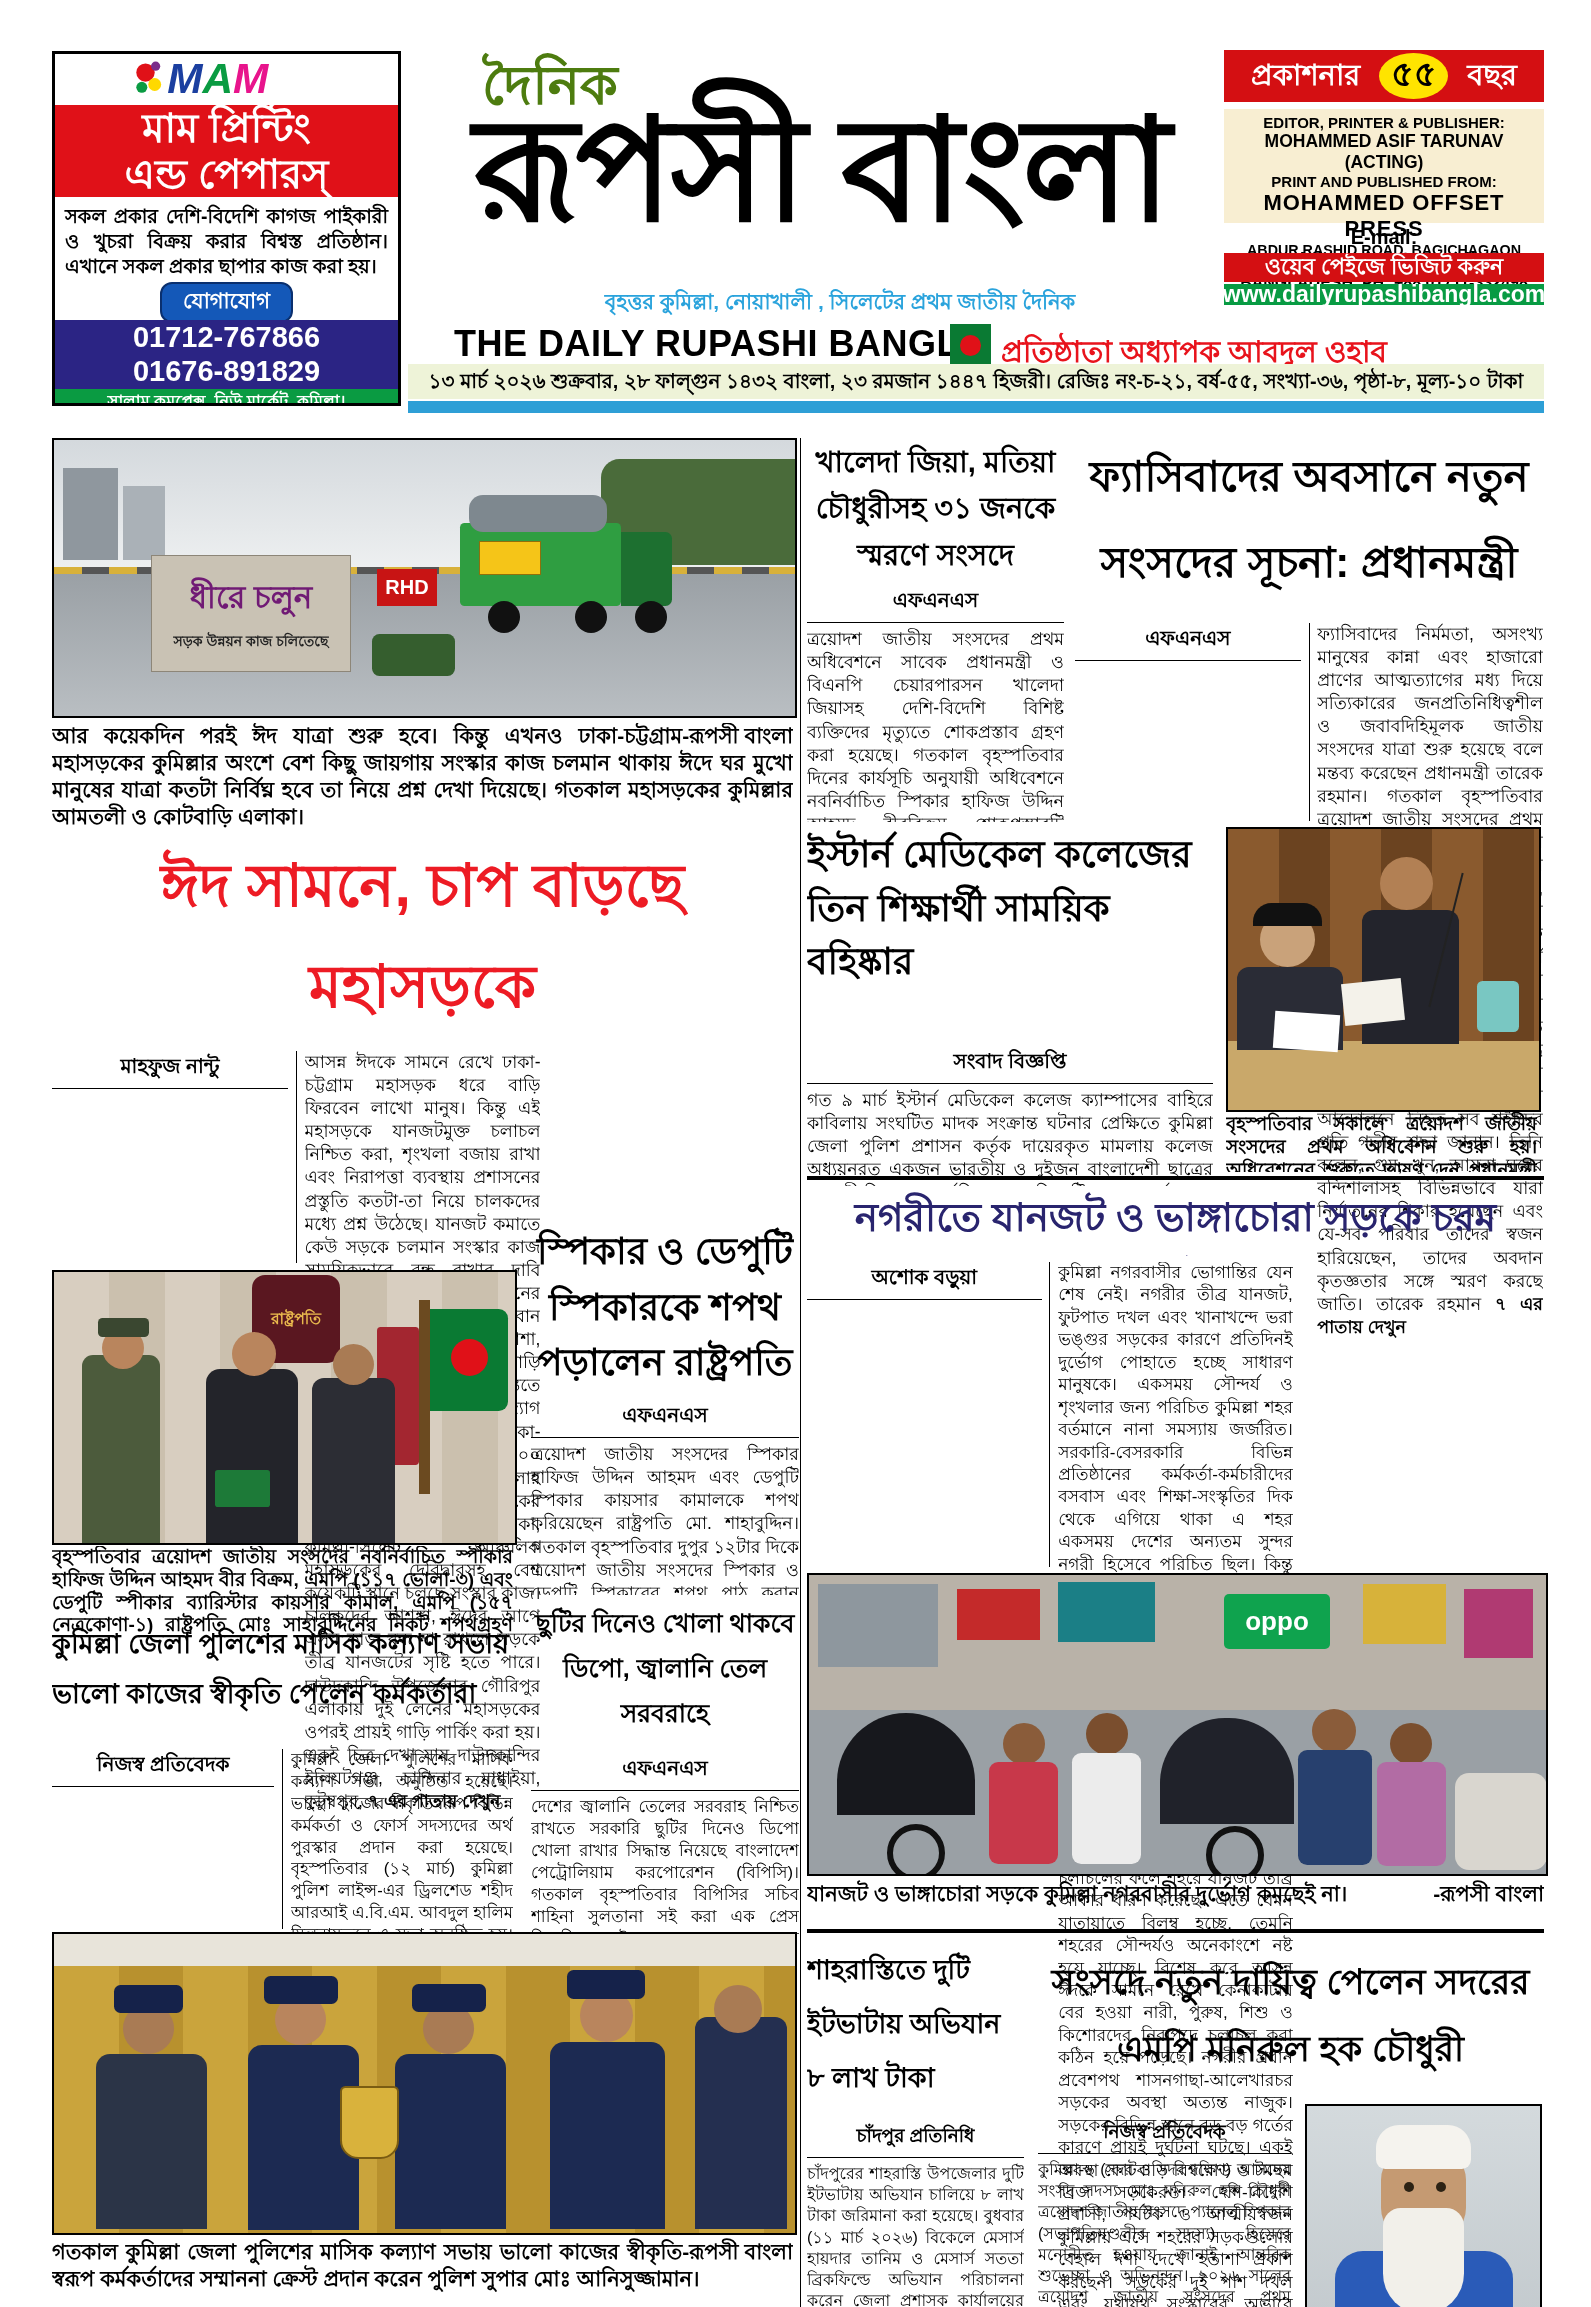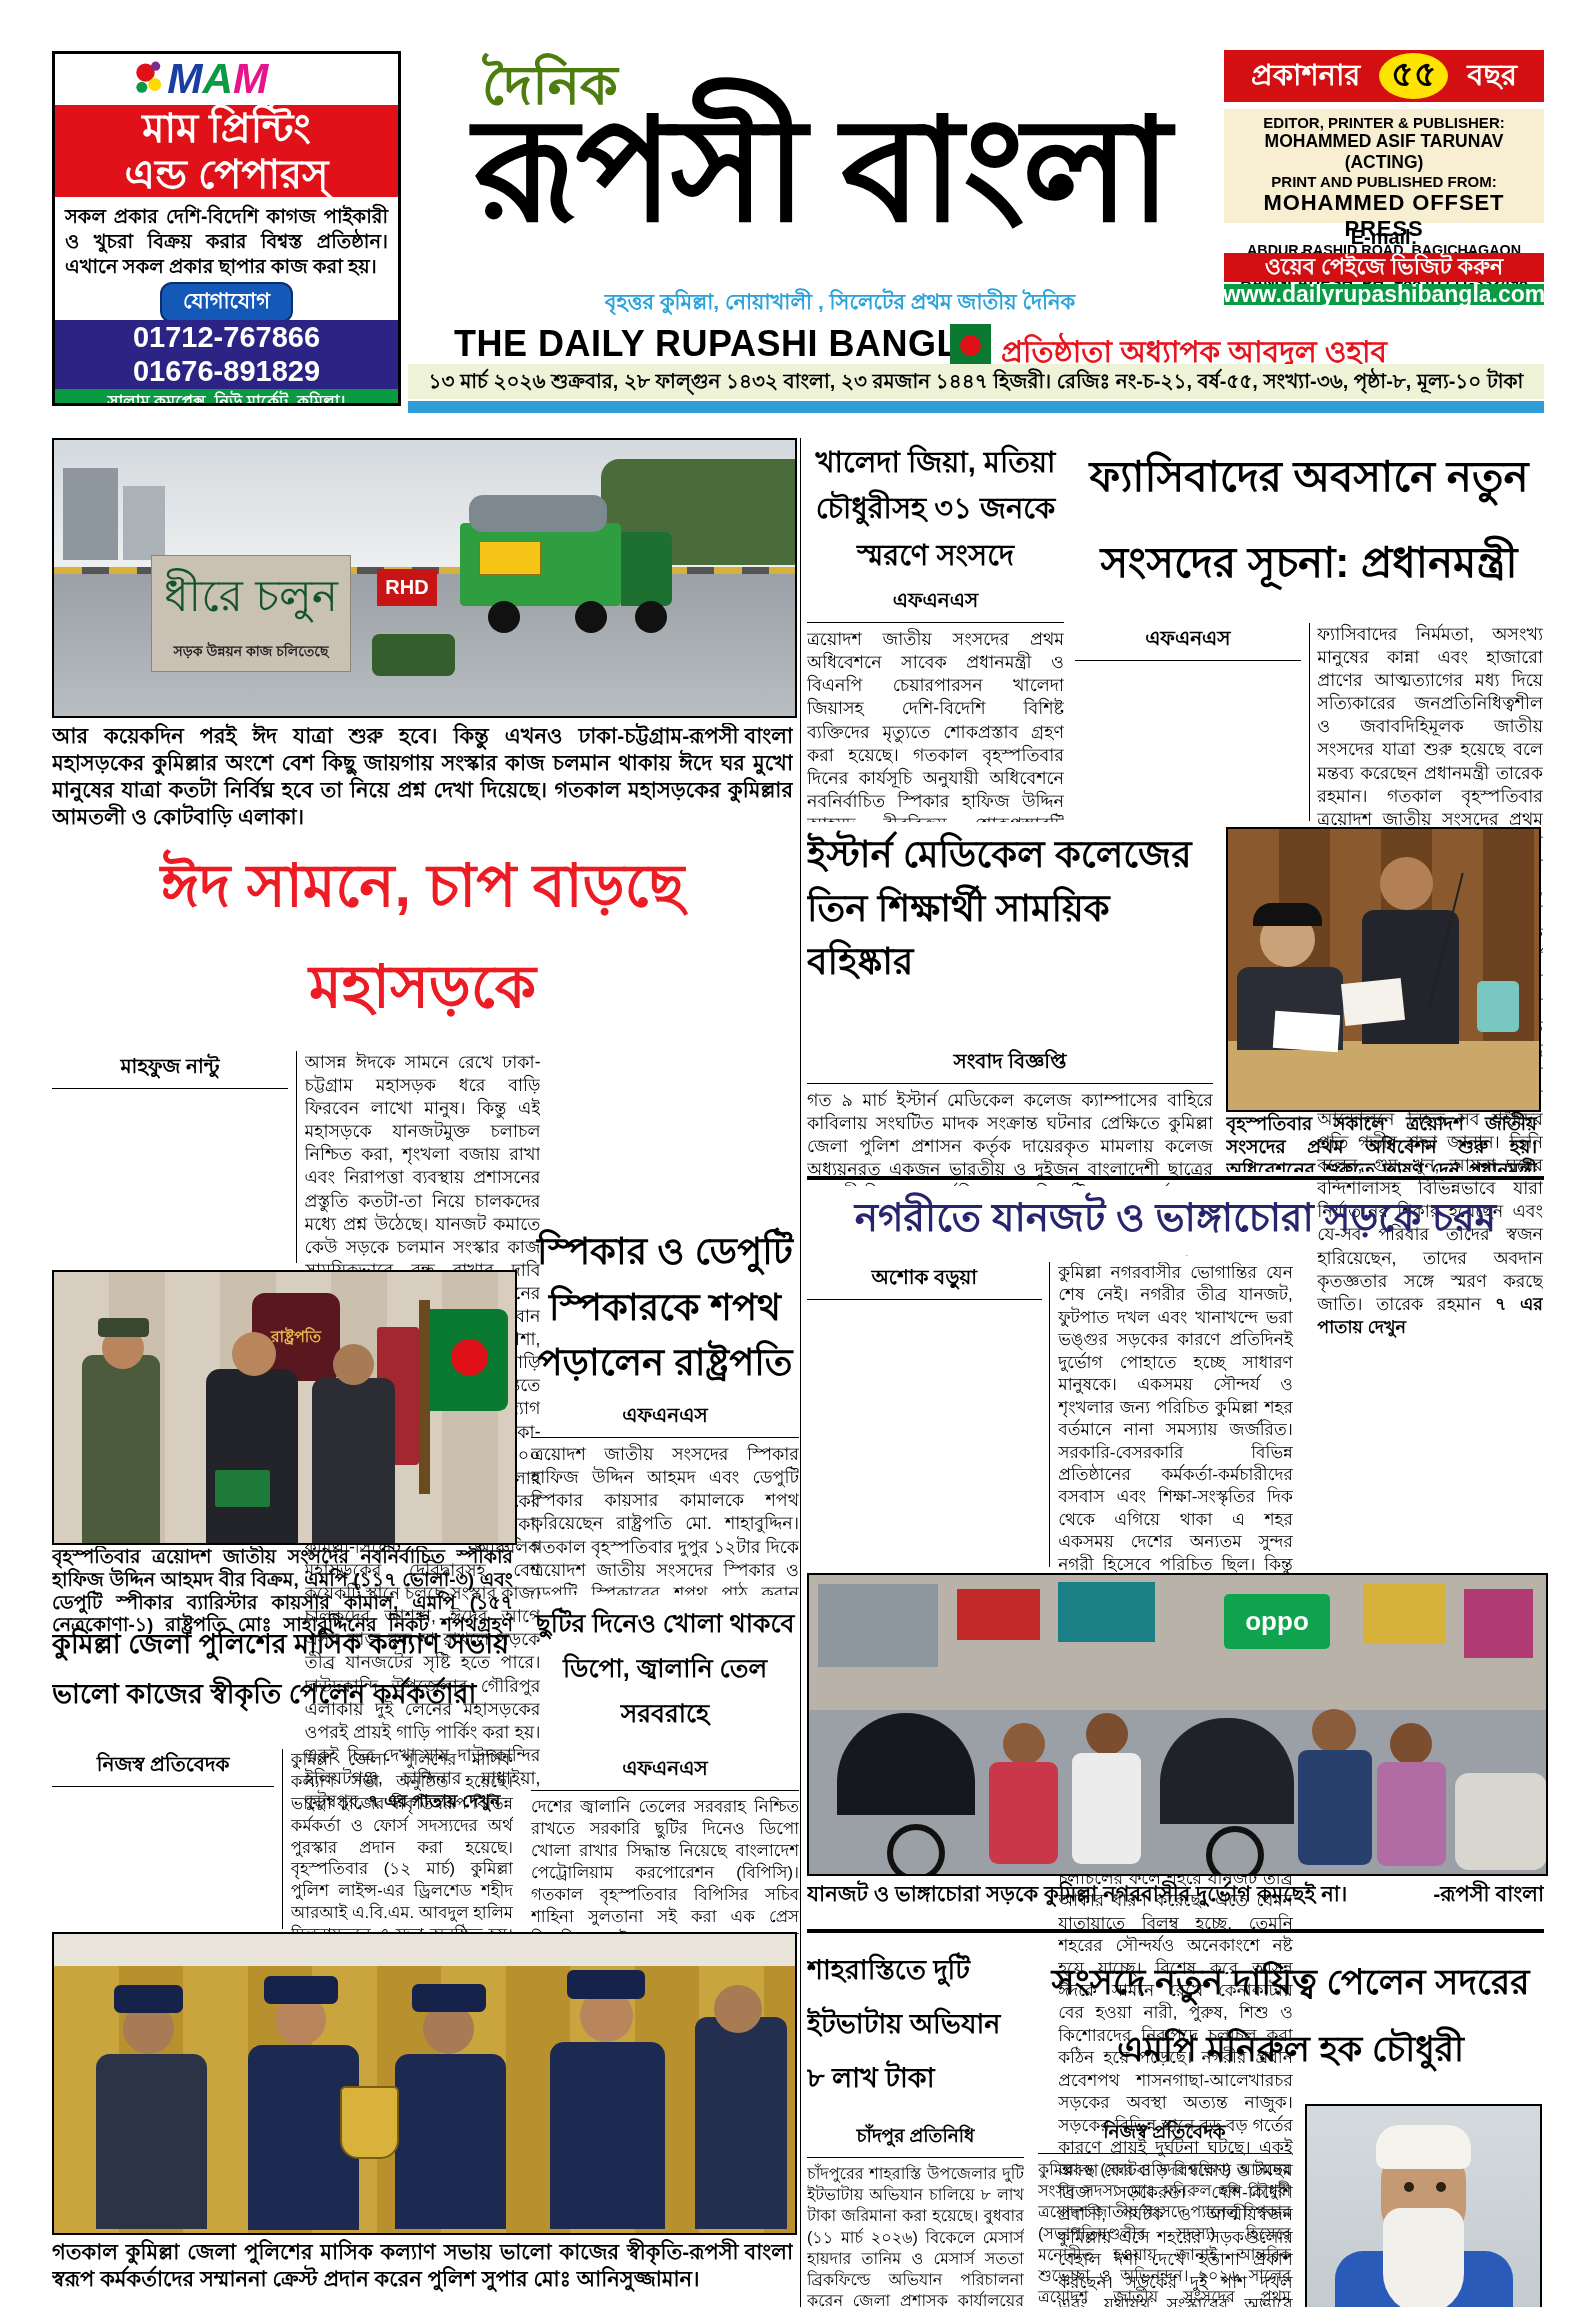--- a/index.html
+++ b/index.html
@@ -91,21 +91,21 @@
 <div class="rule" style="left:800px;top:438px;width:1.4px;height:1887px;"></div>
 
 <div class="photo" style="left:52px;top:438px;width:741px;height:276px;">
   <div class="shape" style="left:0;top:0;width:100%;height:48%;background:linear-gradient(#d4d9dd,#eef0f1);"></div>
   <div class="shape" style="left:9.2px;top:28px;width:55px;height:92px;background:#8f979e;"></div>
   <div class="shape" style="left:69px;top:46px;width:42px;height:74px;background:#aab1b7;"></div>
   <div class="shape" style="right:0;top:18.5px;width:194px;height:106px;background:#4a6b3a;border-radius:18.5px 0 0 28px;"></div>
   <div class="shape" style="left:0;top:48%;width:100%;height:52%;background:linear-gradient(#9aa0a5,#b9bec2);"></div>
   <div class="shape" style="left:0;top:46%;width:100%;height:7.4px;background:repeating-linear-gradient(90deg,#d8b13a 0 28px,#555 28px 55px);"></div>
   <div class="shape" style="left:97px;top:115px;width:198px;height:115px;background:#c9c2b4;border:1.8px solid #8d8678;display:flex;flex-direction:column;align-items:center;justify-content:center;">
-    <div style="font-size:44px;font-weight:400;color:#14532d;">ধীরে চলুন</div>
+    <div style="font-size:31px;font-weight:700;color:#701a75;">ধীরে চলুন</div>
     <div style="font-size:14px;font-weight:700;color:#222;margin-top:4.6px;">সড়ক উন্নয়ন কাজ চলিতেছে</div>
   </div>
   <div class="shape" style="left:323px;top:129px;width:60px;height:37px;background:#c81414;color:#fff;font-size:20px;font-weight:900;display:flex;align-items:center;justify-content:center;">RHD</div>
   <div class="shape" style="left:406px;top:55px;width:217px;height:134px;">
     <div class="shape" style="left:0;top:28px;width:161px;height:83px;background:#2f9e41;border-radius:4.6px;"></div>
     <div class="shape" style="left:9.2px;top:0;width:138px;height:37px;background:#7e888f;border-radius:14px;"></div>
     <div class="shape" style="left:161px;top:37px;width:51px;height:74px;background:#1d7030;border-radius:0 6.5px 6.5px 0;"></div>
     <div class="shape" style="left:18.5px;top:46px;width:60px;height:32px;background:#f5c518;border:1.4px solid #90700a;"></div>
     <div class="headc" style="left:28px;top:106px;width:32px;height:32px;background:#111;"></div>
     <div class="headc" style="left:115px;top:106px;width:32px;height:32px;background:#111;"></div>
@@ -123,21 +123,21 @@
   <div>কুমিল্লা অংশে প্রস্তুতি নিয়ে প্রশ্ন</div>
 </div>
 
 <div class="abs cols3" style="left:52px;top:1051px;width:741px;height:212px;">
   <div class="byline">মাহফুজ নান্টু</div>
   <p class="bt"><span>আসন্ন ঈদকে সামনে রেখে ঢাকা-চট্টগ্রাম মহাসড়ক ধরে বাড়ি ফিরবেন লাখো মানুষ। কিন্তু এই মহাসড়কে যানজটমুক্ত চলাচল নিশ্চিত করা, শৃংখলা বজায় রাখা এবং নিরাপত্তা ব্যবস্থায় প্রশাসনের প্রস্তুতি কতটা-তা নিয়ে চালকদের মধ্যে প্রশ্ন উঠেছে। যানজট কমাতে কেউ সড়কে চলমান সংস্কার কাজ সাময়িকভাবে বন্ধ রাখার দাবি জানাচ্ছেন, আবার কেউ প্রশাসনের নজরদারি বাড়ানোর আহবান জানিয়েছেন। তাদের প্রত্যাশা, ঈদের আগে নির্বিঘ্নে বাড়ি পৌঁছানো এবং ঈদ শেষে স্বস্তিতে কর্মস্থলে ফিরতে কার্যকর উদ্যোগ নেবে সংশ্লিষ্ট কর্তৃপক্ষ। ঢাকা-চট্টগ্রাম মহাসড়কের প্রায় ১০০ কিলোমিটার অংশ কুমিল্লা জেলার ওপর দিয়ে গেছে। মহাসড়কের কুমিল্লা সেনানিবাস সংলগ্ন এলাকা, কুমিল্লা-সিলেট আঞ্চলিক মহাসড়কের দেবিদ্বারসহ বেশ কয়েকটি স্থানে চলছে সংস্কার কাজ। চালকদের আশঙ্কা, ঈদের আগে এসব কাজ বন্ধ না রাখলে সড়কে তীব্র যানজটের সৃষ্টি হতে পারে। দাউদকান্দি উপজেলার গৌরিপুর এলাকায় দুই লেনের মহাসড়কের ওপরই প্রায়ই গাড়ি পার্কিং করা হয়। একই চিত্র দেখা যায় দাউদকান্দির ইলিয়টগঞ্জ, চান্দিনার মাধাইয়া, কুটুম্বপুর,</span> <b class="more">৭ এর পাতায় দেখুন</b></p>
 </div>
 
 <div class="photo" style="left:52px;top:1270px;width:461px;height:271px;">
   <div class="shape" style="left:0;top:0;width:100%;height:100%;background:repeating-linear-gradient(90deg,#d8cec0 0 55px,#cbc0ae 55px 111px);"></div>
-  <div class="shape" style="left:198px;top:21px;width:88px;height:88px;background:#5a1720;border-radius:13px;display:flex;align-items:center;justify-content:center;">
+  <div class="shape" style="left:198px;top:3px;width:88px;height:88px;background:#5a1720;border-radius:13px;display:flex;align-items:center;justify-content:center;">
     <span style="color:#e9b94d;font-size:15.7px;font-weight:900;">রাষ্ট্রপতি</span>
   </div>
   <div class="shape" style="left:365px;top:28px;width:11px;height:194px;background:#6b4a20;"></div>
   <div class="shape" style="left:376px;top:37px;width:78px;height:102px;background:#0a7a33;border-radius:0 9.2px 9.2px 0;">
     <div class="headc" style="left:21px;top:30px;width:37px;height:37px;background:#e01118;"></div>
   </div>
   <div class="shape" style="left:323px;top:55px;width:42px;height:138px;background:#a32630;border-radius:3.7px;"></div>
   <div class="shape" style="left:28px;top:83px;width:78px;height:189px;background:#4c5b3c;border-radius:11px 11px 0 0;"></div>
   <div class="headc" style="left:48px;top:55px;width:42px;height:42px;background:#b9855d;"></div>
   <div class="shape" style="left:44px;top:46px;width:51px;height:18.5px;background:#3a4730;border-radius:4.6px;"></div>

